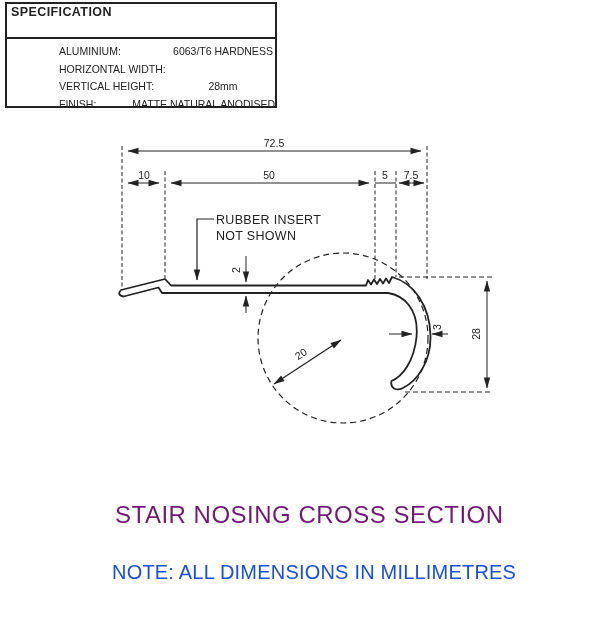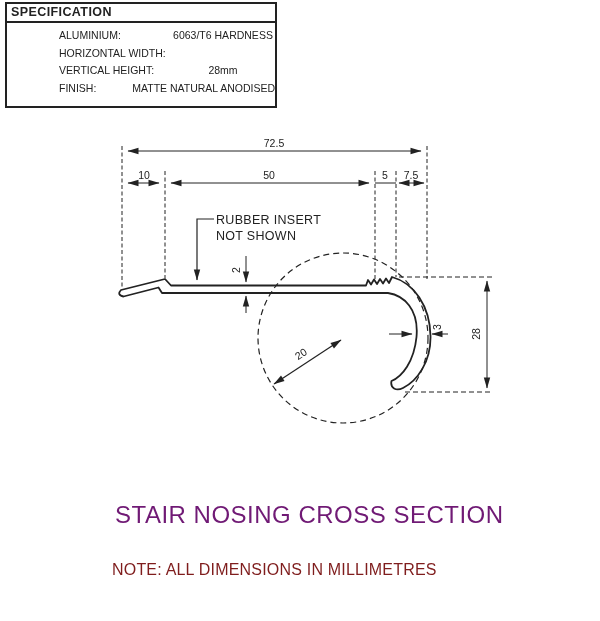--- a/index.html
+++ b/index.html
@@ -7,38 +7,38 @@
     position:relative;width:600px;height:621px;background:#fff;overflow:hidden;
     font-family:"Liberation Sans", sans-serif;color:#222;
   }
   
   .spec{
     position:absolute;left:5px;top:2px;width:272px;height:106px;
     border:2px solid #222;box-sizing:border-box;background:#fff;
   }
   .spec-header{
     font-size:12.5px;font-weight:bold;letter-spacing:.4px;
-    padding:1px 4px 2px 4px;border-bottom:2px solid #222;height:14px;line-height:14px;
+    padding:1px 4px 18px 4px;border-bottom:2px solid #222;height:14px;line-height:14px;
   }
   .spec-rows{padding-top:3px;margin-left:48px;}
   .spec-row{display:flex;height:17.8px;align-items:center;font-size:10.5px;}
   .spec-label{width:112px;padding-left:4px;white-space:nowrap;}
   .spec-value{flex:1;white-space:nowrap;text-align:center;}
   
   .drawing{position:absolute;left:0;top:0;width:600px;height:621px;}
   .drawing text{font-family:"Liberation Sans", sans-serif;font-size:10.5px;fill:#222;}
   .drawing text.ann{font-size:12.5px;letter-spacing:.3px;}
   
   .title{
     position:absolute;left:115px;top:501px;font-size:24px;letter-spacing:.5px;
     white-space:nowrap;color:#701a75;
   }
   .note{
-    position:absolute;left:112px;top:561px;font-size:16px;letter-spacing:.2px;
-    white-space:nowrap;color:#7f1d1d;
+    position:absolute;left:112px;top:561px;font-size:20px;letter-spacing:.2px;
+    white-space:nowrap;color:#1d4ed8;
   }
 </style>
 </head>
 <body>
 
 <div id="canvas">
 
   <div class="spec">
     <div class="spec-header">SPECIFICATION</div>
     <div class="spec-rows">

